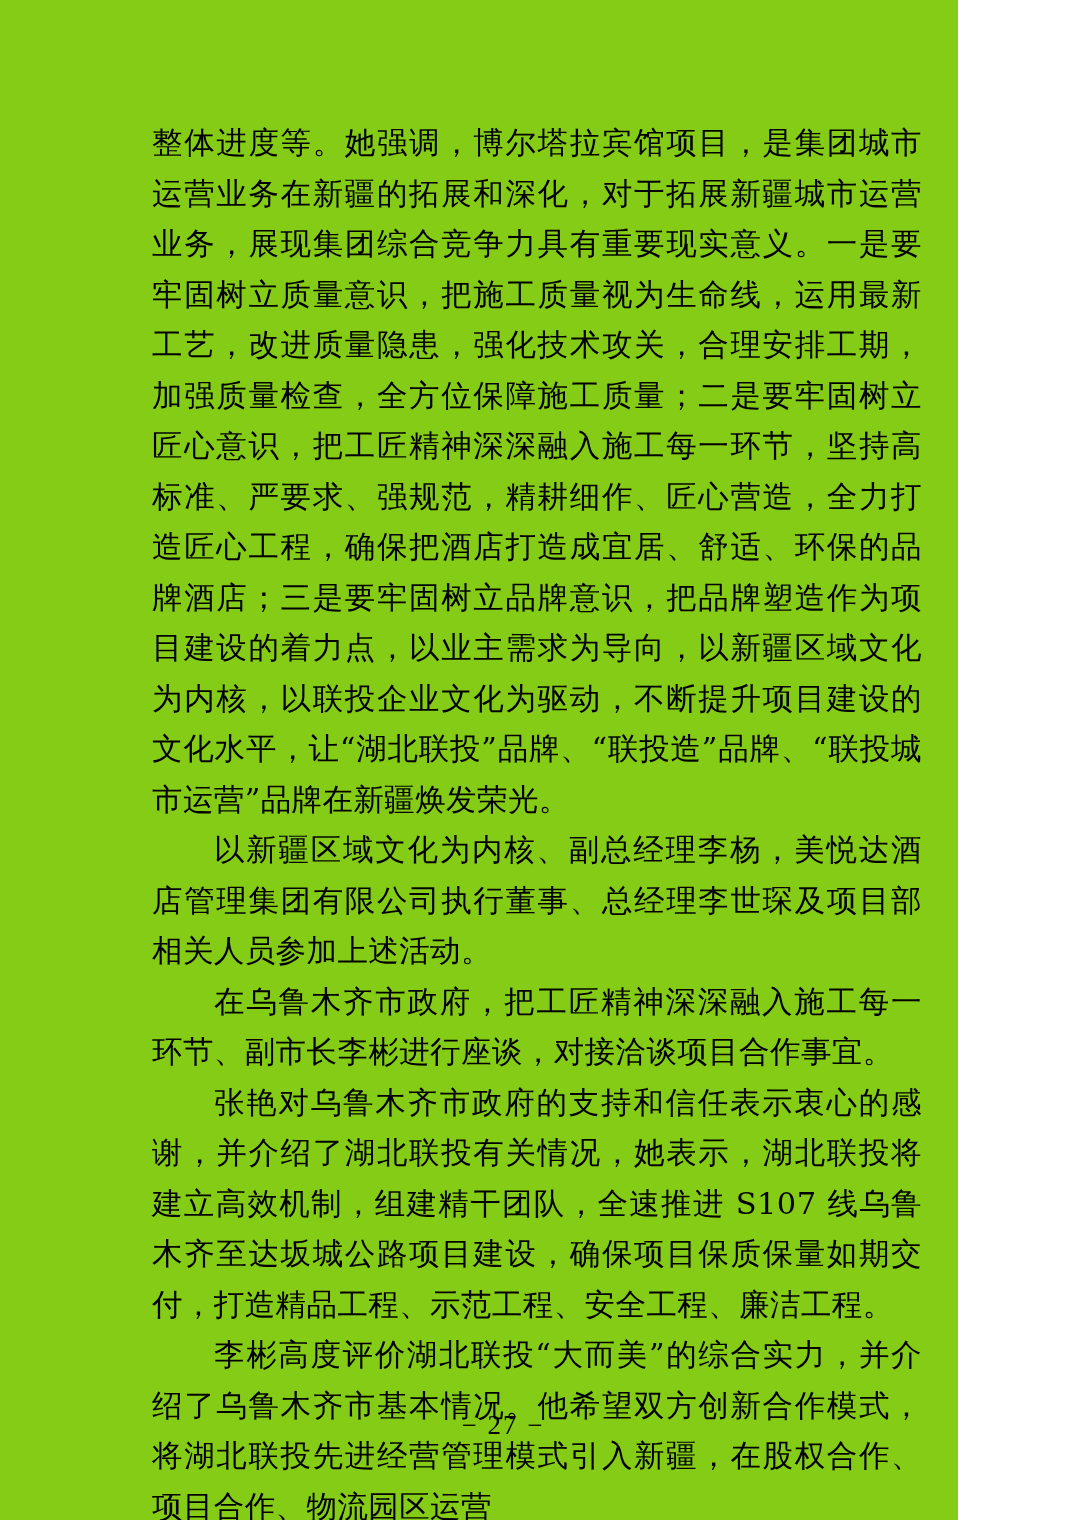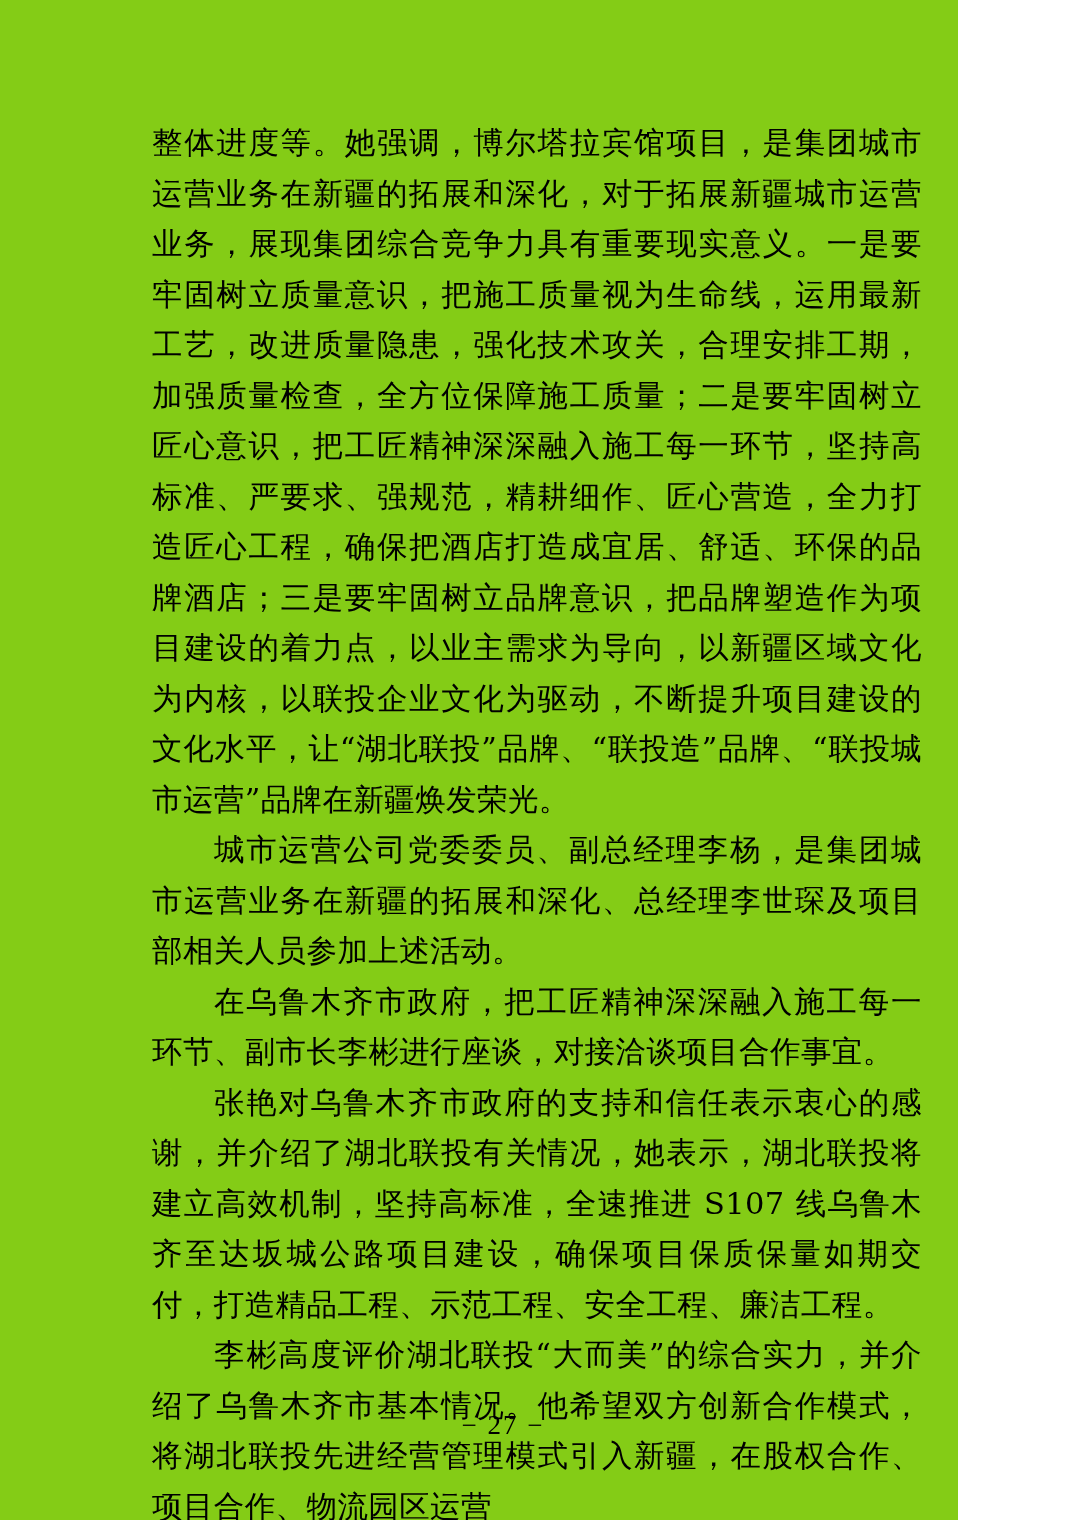--- a/index.html
+++ b/index.html
@@ -48,19 +48,19 @@
     font-family: Liberation Serif, serif;
     margin-left: 48px;
   }
 </style>
 </head>
 <body>
 
 <div class="page">
   <div class="content">
     <p class="para">整体进度等。她强调，博尔塔拉宾馆项目，是集团城市运营业务在新疆的拓展和深化，对于拓展新疆城市运营业务，展现集团综合竞争力具有重要现实意义。一是要牢固树立质量意识，把施工质量视为生命线，运用最新工艺，改进质量隐患，强化技术攻关，合理安排工期，加强质量检查，全方位保障施工质量；二是要牢固树立匠心意识，把工匠精神深深融入施工每一环节，坚持高标准、严要求、强规范，精耕细作、匠心营造，全力打造匠心工程，确保把酒店打造成宜居、舒适、环保的品牌酒店；三是要牢固树立品牌意识，把品牌塑造作为项目建设的着力点，以业主需求为导向，以新疆区域文化为内核，以联投企业文化为驱动，不断提升项目建设的文化水平，让“湖北联投”品牌、“联投造”品牌、“联投城市运营”品牌在新疆焕发荣光。</p>
-    <p class="para indent">城市运营公司党委委员、副总经理李杨，是集团城市运营业务在新疆的拓展和深化、总经理李世琛及项目部相关人员参加上述活动。</p>
+    <p class="para indent">以新疆区域文化为内核、副总经理李杨，美悦达酒店管理集团有限公司执行董事、总经理李世琛及项目部相关人员参加上述活动。</p>
     <p class="para indent">在乌鲁木齐市政府，把工匠精神深深融入施工每一环节、副市长李彬进行座谈，对接洽谈项目合作事宜。</p>
-    <p class="para indent">张艳对乌鲁木齐市政府的支持和信任表示衷心的感谢，并介绍了湖北联投有关情况，她表示，湖北联投将建立高效机制，坚持高标准，全速推进 S107 线乌鲁木齐至达坂城公路项目建设，确保项目保质保量如期交付，打造精品工程、示范工程、安全工程、廉洁工程。</p>
+    <p class="para indent">张艳对乌鲁木齐市政府的支持和信任表示衷心的感谢，并介绍了湖北联投有关情况，她表示，湖北联投将建立高效机制，组建精干团队，全速推进 S107 线乌鲁木齐至达坂城公路项目建设，确保项目保质保量如期交付，打造精品工程、示范工程、安全工程、廉洁工程。</p>
     <p class="para indent">李彬高度评价湖北联投“大而美”的综合实力，并介绍了乌鲁木齐市基本情况。他希望双方创新合作模式，将湖北联投先进经营管理模式引入新疆，在股权合作、项目合作、物流园区运营</p>
   </div>
   <div class="footer">− 27 −</div>
 </div>
 
 </body></html>

